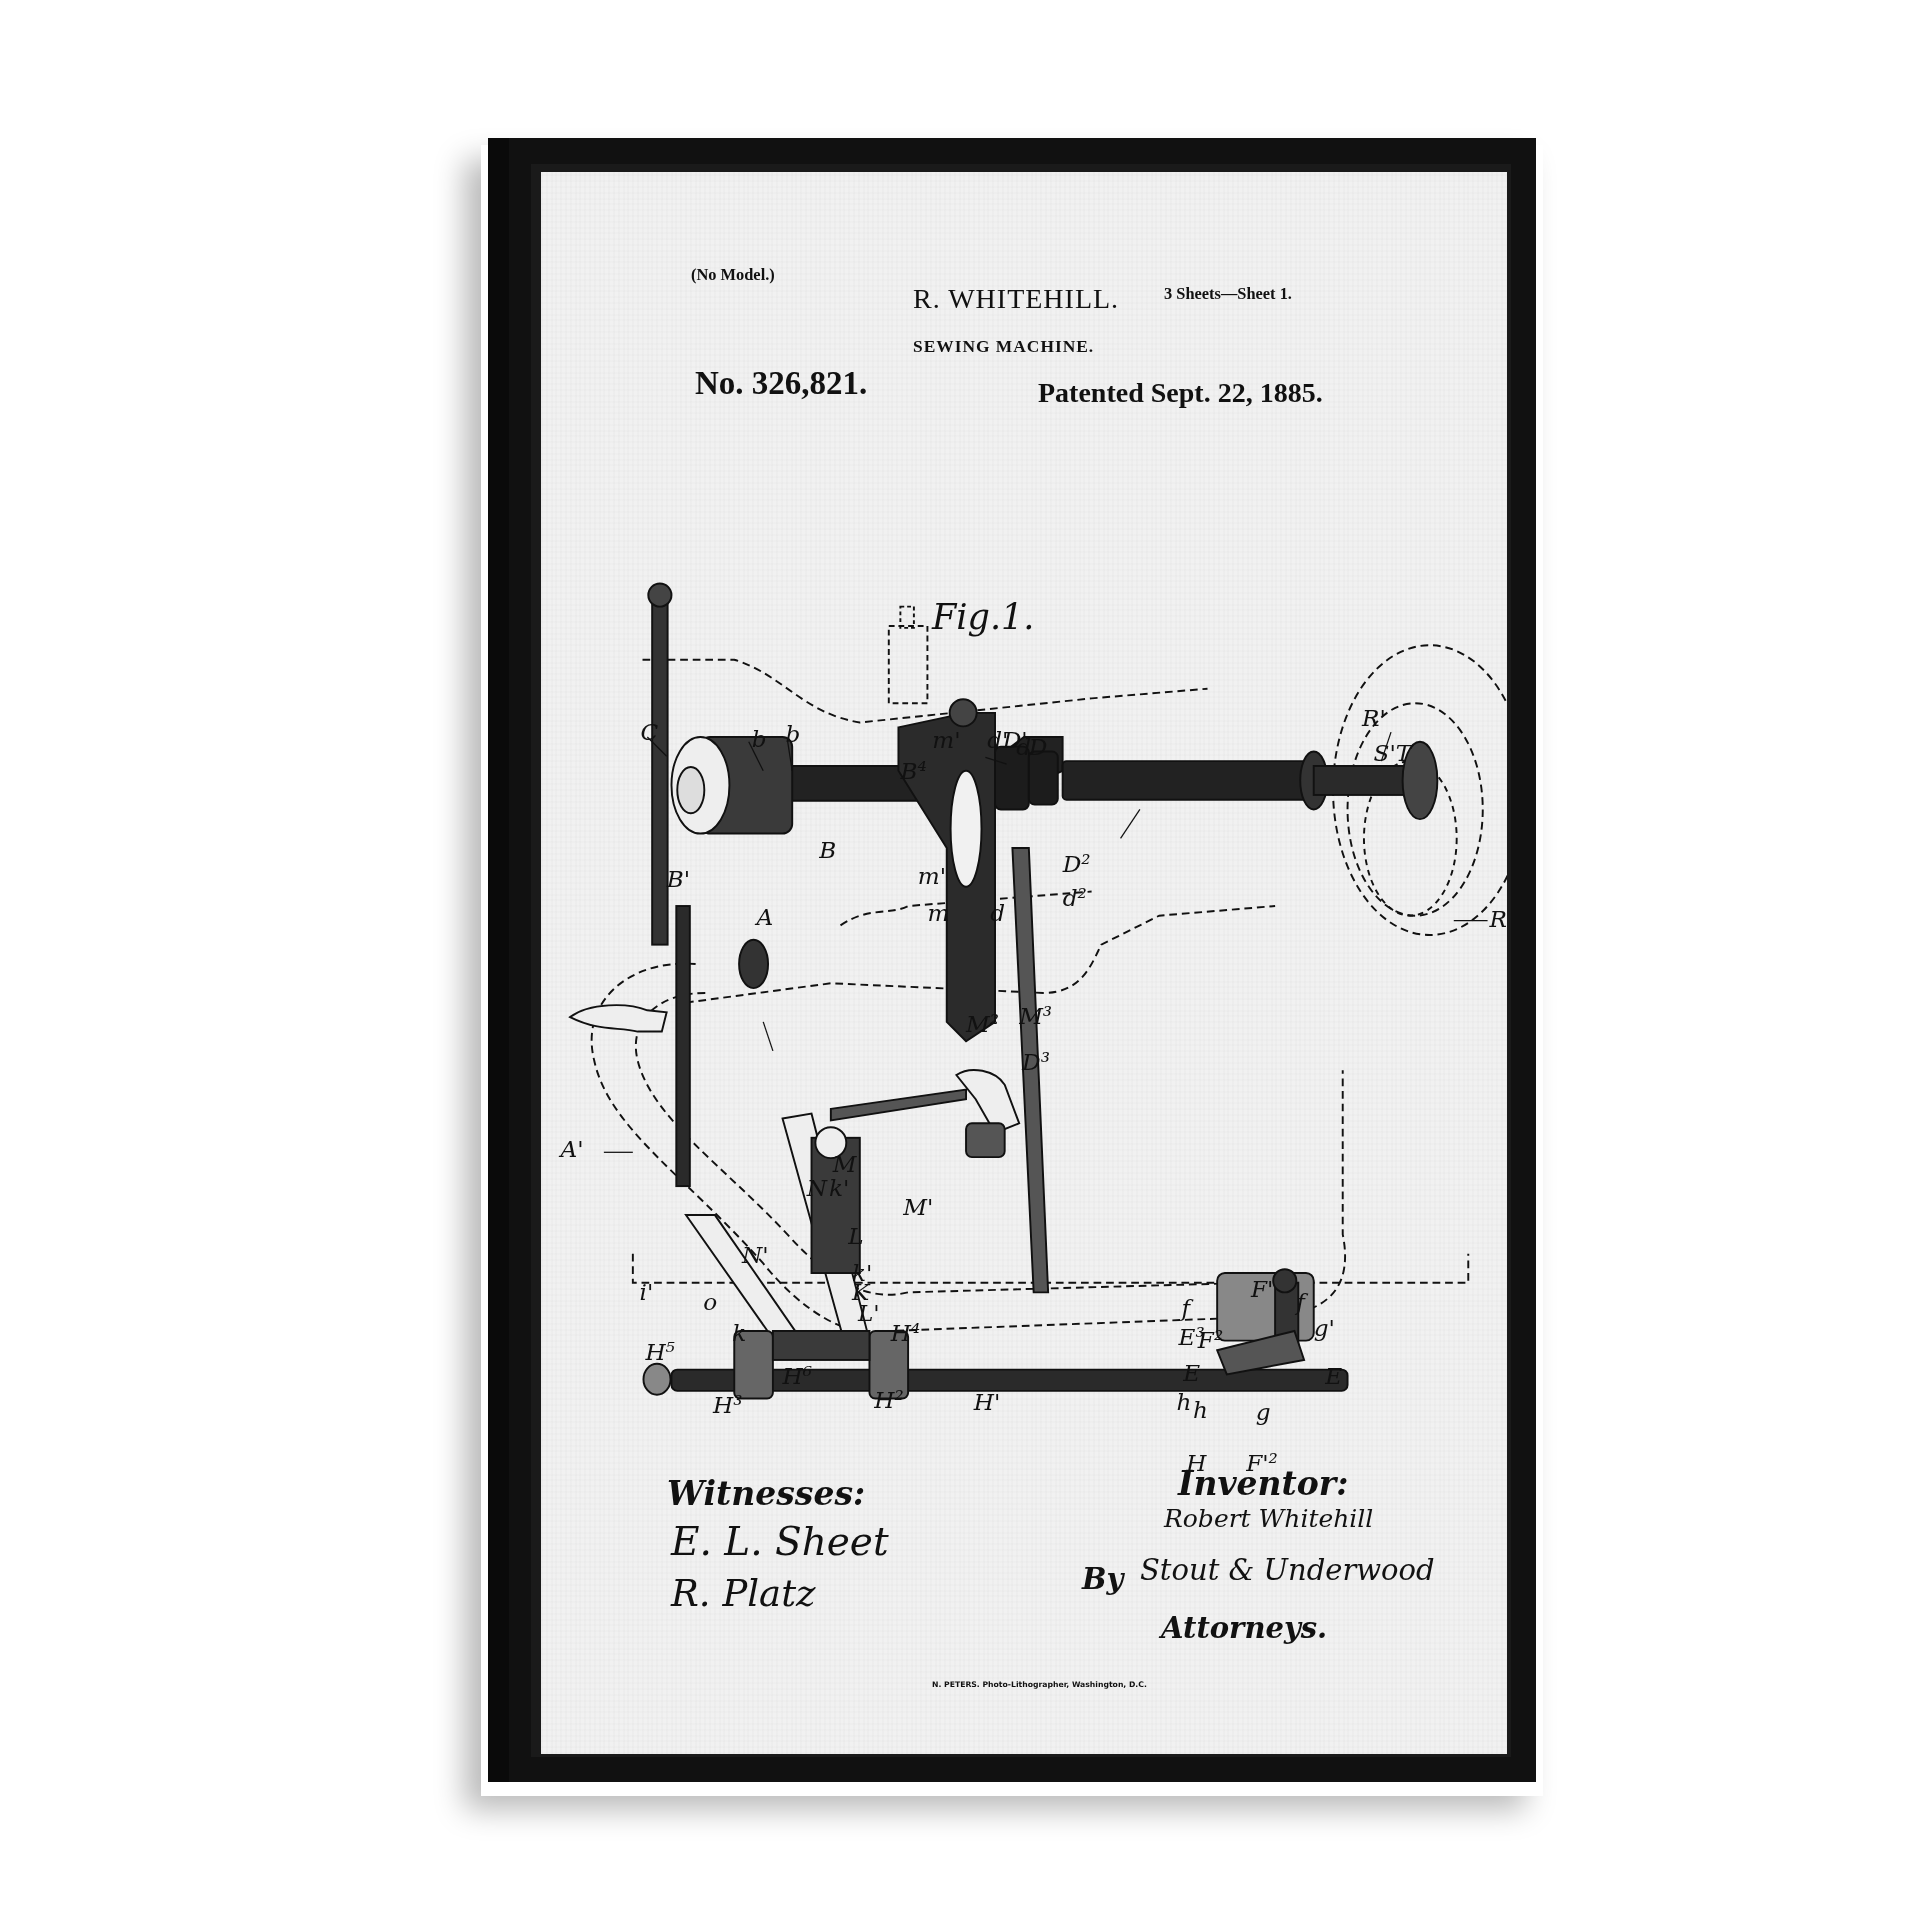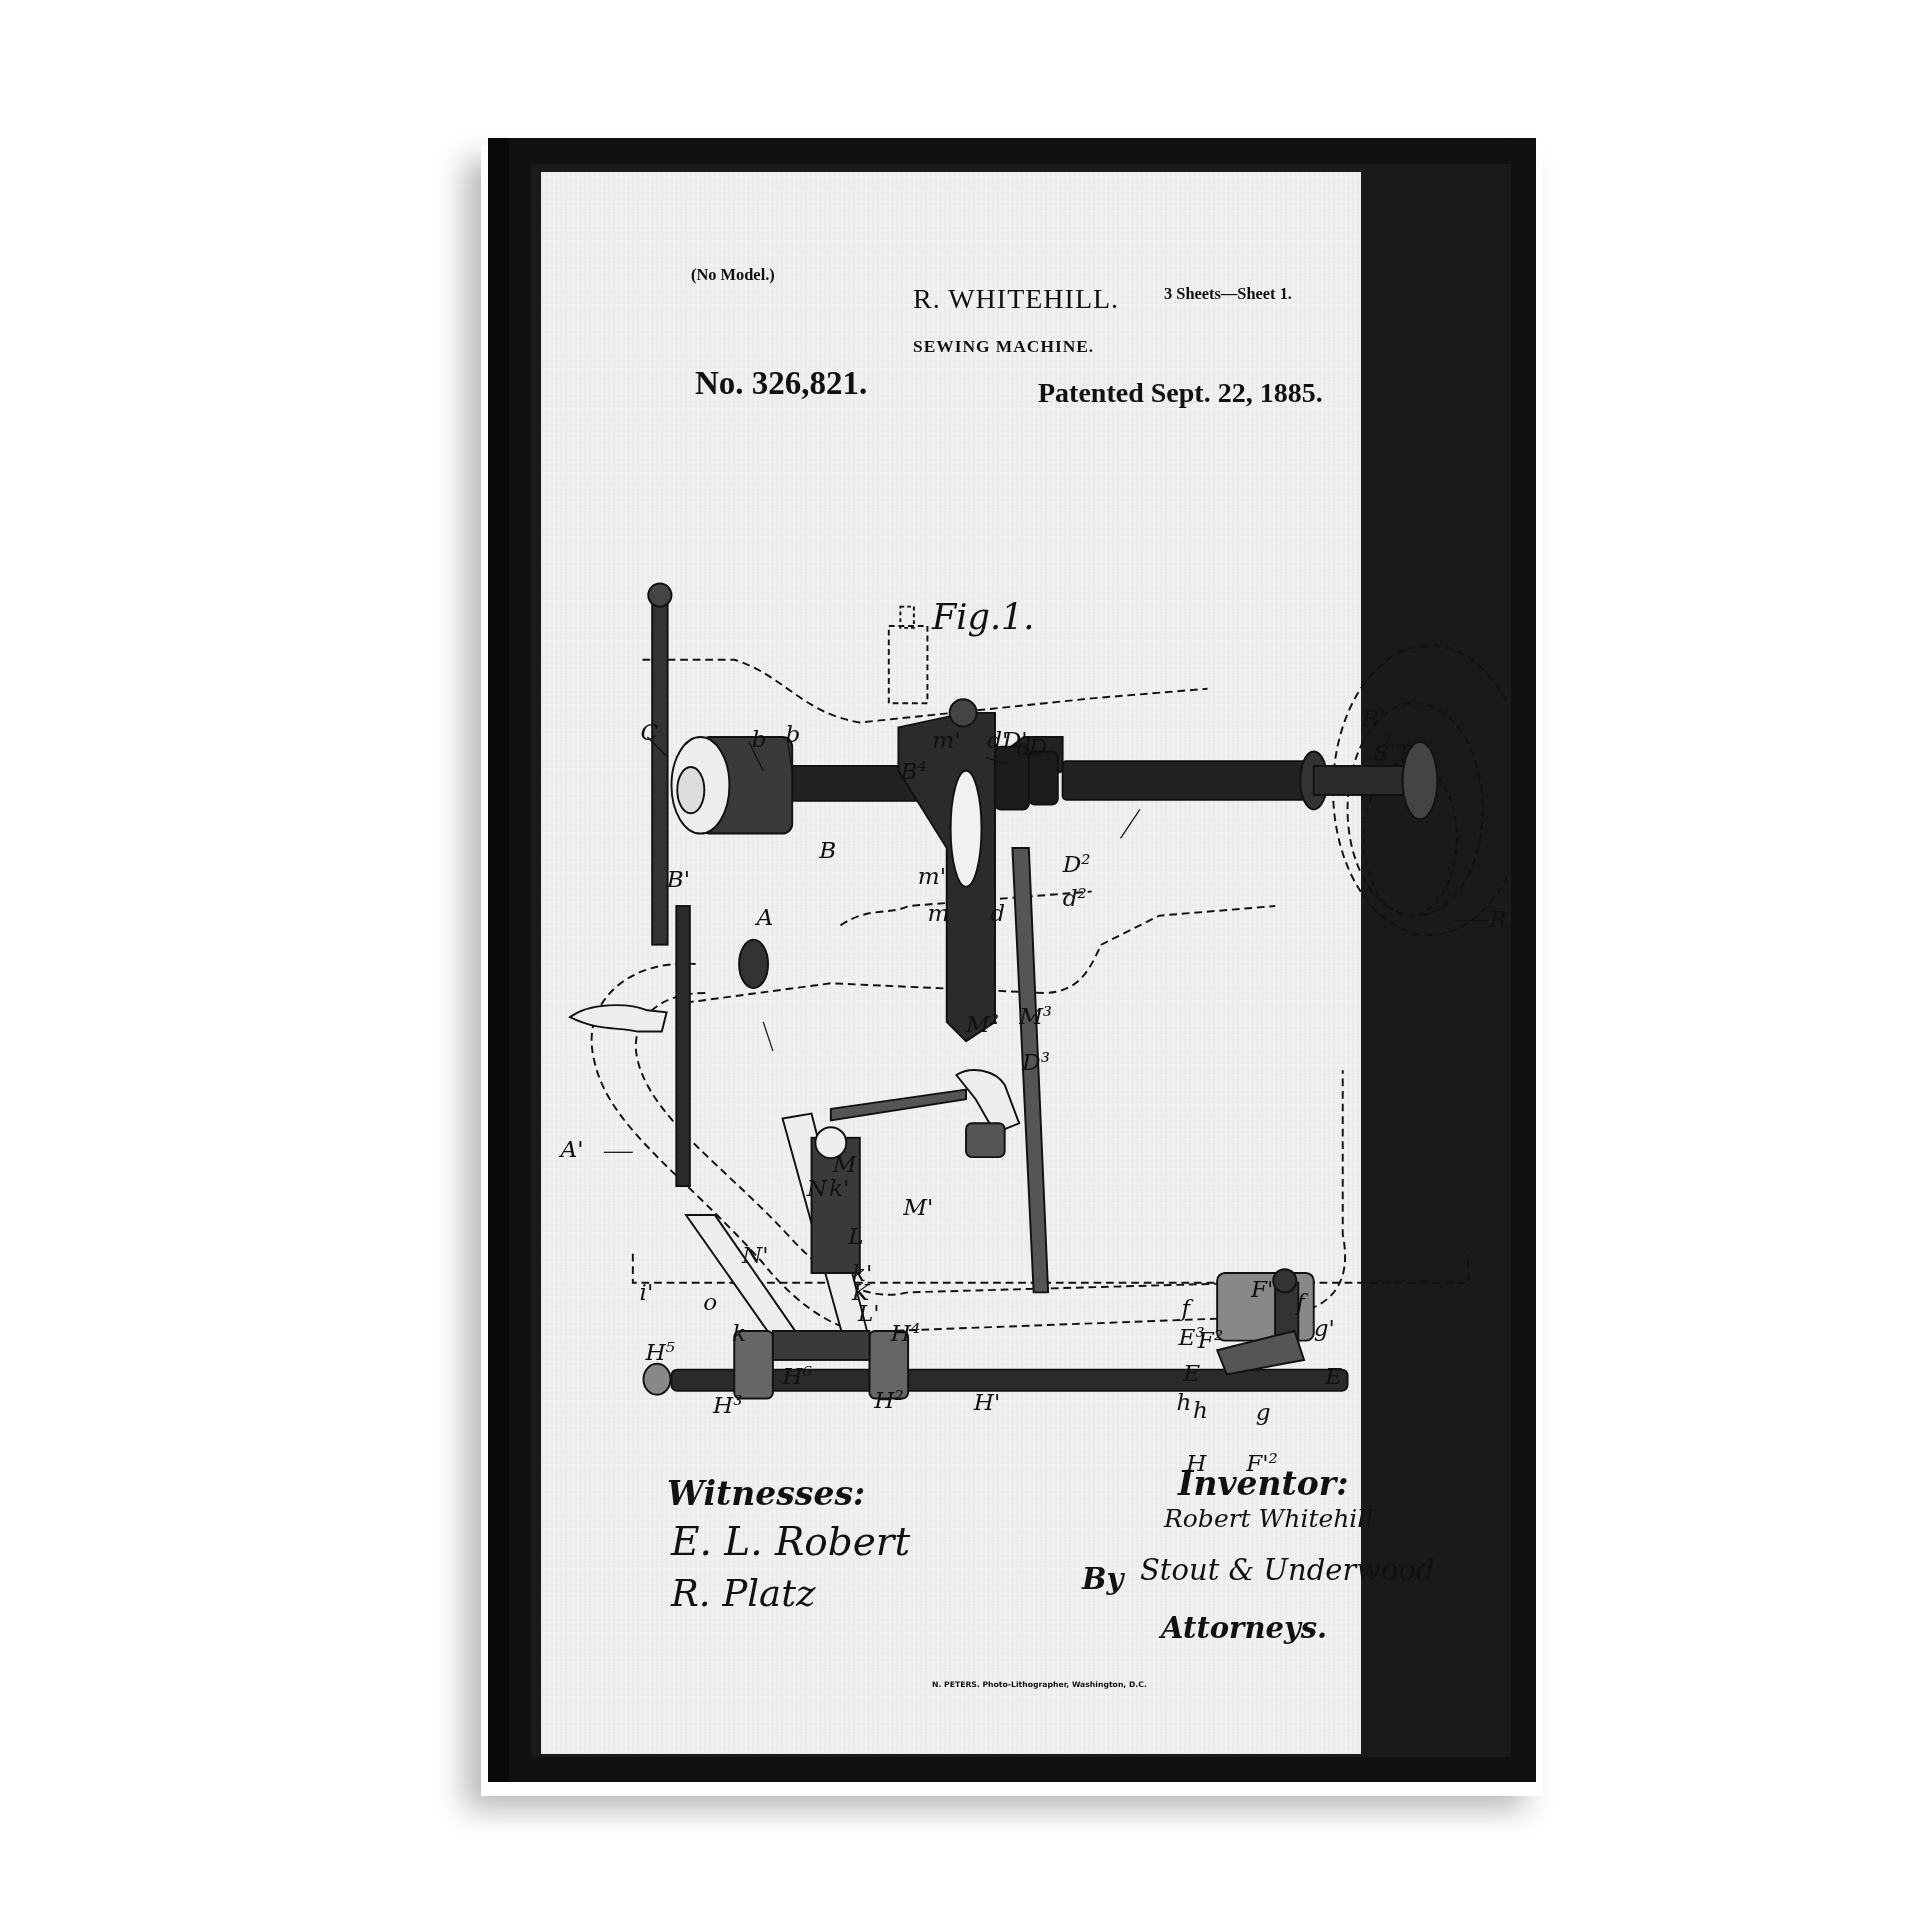--- a/index.html
+++ b/index.html
@@ -1,21 +1,21 @@
 <!DOCTYPE html>
 <html><head>
 <meta charset="utf-8">
 <style>
   html, body { margin:0; padding:0; }
   body { width:1931px; height:1931px; background:#ffffff; position:relative; overflow:hidden; font-family:"DejaVu Serif", serif; }
   .shadow { position:absolute; left:481px; top:145px; width:1062px; height:1651px; box-shadow: -17.4px 13.5px 29px rgba(0,0,0,0.28); }
   .frame { position:absolute; left:488px; top:138px; width:1048px; height:1644px; background:#111; }
   .frame-left-face { position:absolute; left:488px; top:138px; width:21px; height:1644px; background:#0a0a0a; }
   .frame-inner { position:absolute; left:531px; top:164px; width:980px; height:1593px; background:#1a1a1a; }
-  .canvas { position:absolute; left:541px; top:172px; width:820px; height:1582px;
+  .canvas { position:absolute; left:541px; top:172px; width:966px; height:1582px;
     background:#f1f1f1;
     background-image: repeating-linear-gradient(90deg, rgba(0,0,0,0.015) 0 1.9px, transparent 1.9px 4.8px),
                       repeating-linear-gradient(0deg, rgba(0,0,0,0.012) 0 1.9px, transparent 1.9px 5.8px);
   }
   .txt { position:absolute; color:#111; white-space:nowrap; }
   .no-model { left:150px; top:93px; font-size:16.4px; font-family:"Liberation Serif", serif; font-weight:bold; }
   .sheets { left:623px; top:112px; font-size:16.4px; font-family:"Liberation Serif", serif; font-weight:bold; }
   .inventor-name { left:372px; top:111px; font-size:28px; font-family:"Liberation Serif", serif; letter-spacing:1px; }
   .title { left:372px; top:164px; font-size:17.4px; font-family:"Liberation Serif", serif; font-weight:bold; letter-spacing:1px; }
   .patent-no { left:154px; top:193px; font-size:33px; font-family:"Liberation Serif", serif; font-weight:bold; }
@@ -193,21 +193,21 @@
       <text x="812" y="1255">E</text>
       <text x="658" y="1282">h</text>
       <text x="675" y="1290">h</text>
       <text x="740" y="1292">g</text>
       <text x="668" y="1345">H</text>
       <text x="730" y="1345">F'²</text>
     </g>
   </svg>
 
   <span class="txt script witnesses">Witnesses:</span>
-  <span class="txt script sig1">E. L. Robert</span>
+  <span class="txt script sig1">E. L. Sheet</span>
   <span class="txt script sig2">R. Platz</span>
   <span class="txt script inventor-label">Inventor:</span>
   <span class="txt script inventor-sig">Robert Whitehill</span>
   <span class="txt script by">By</span>
   <span class="txt script attorney-sig">Stout &amp; Underwood</span>
   <span class="txt script attorneys">Attorneys.</span>
   <span class="txt lithographer">N. PETERS. Photo-Lithographer, Washington, D.C.</span>
 </div>
 
 

